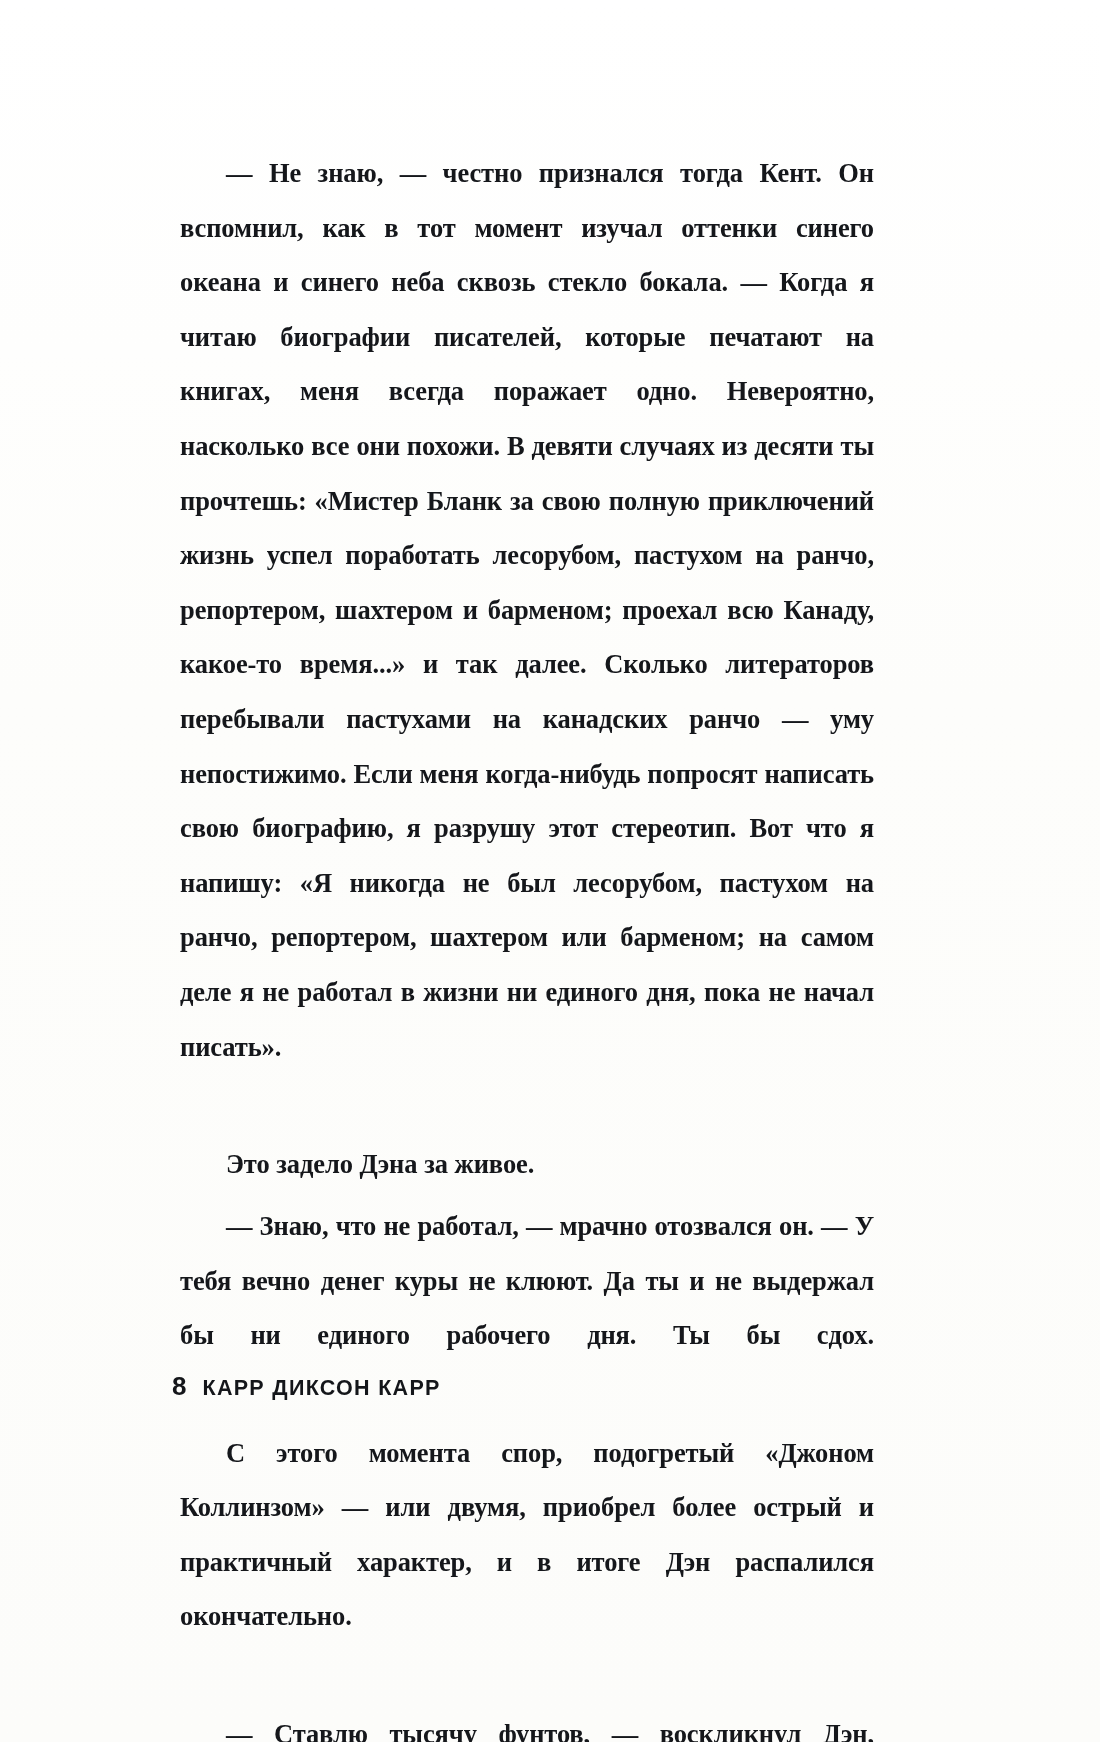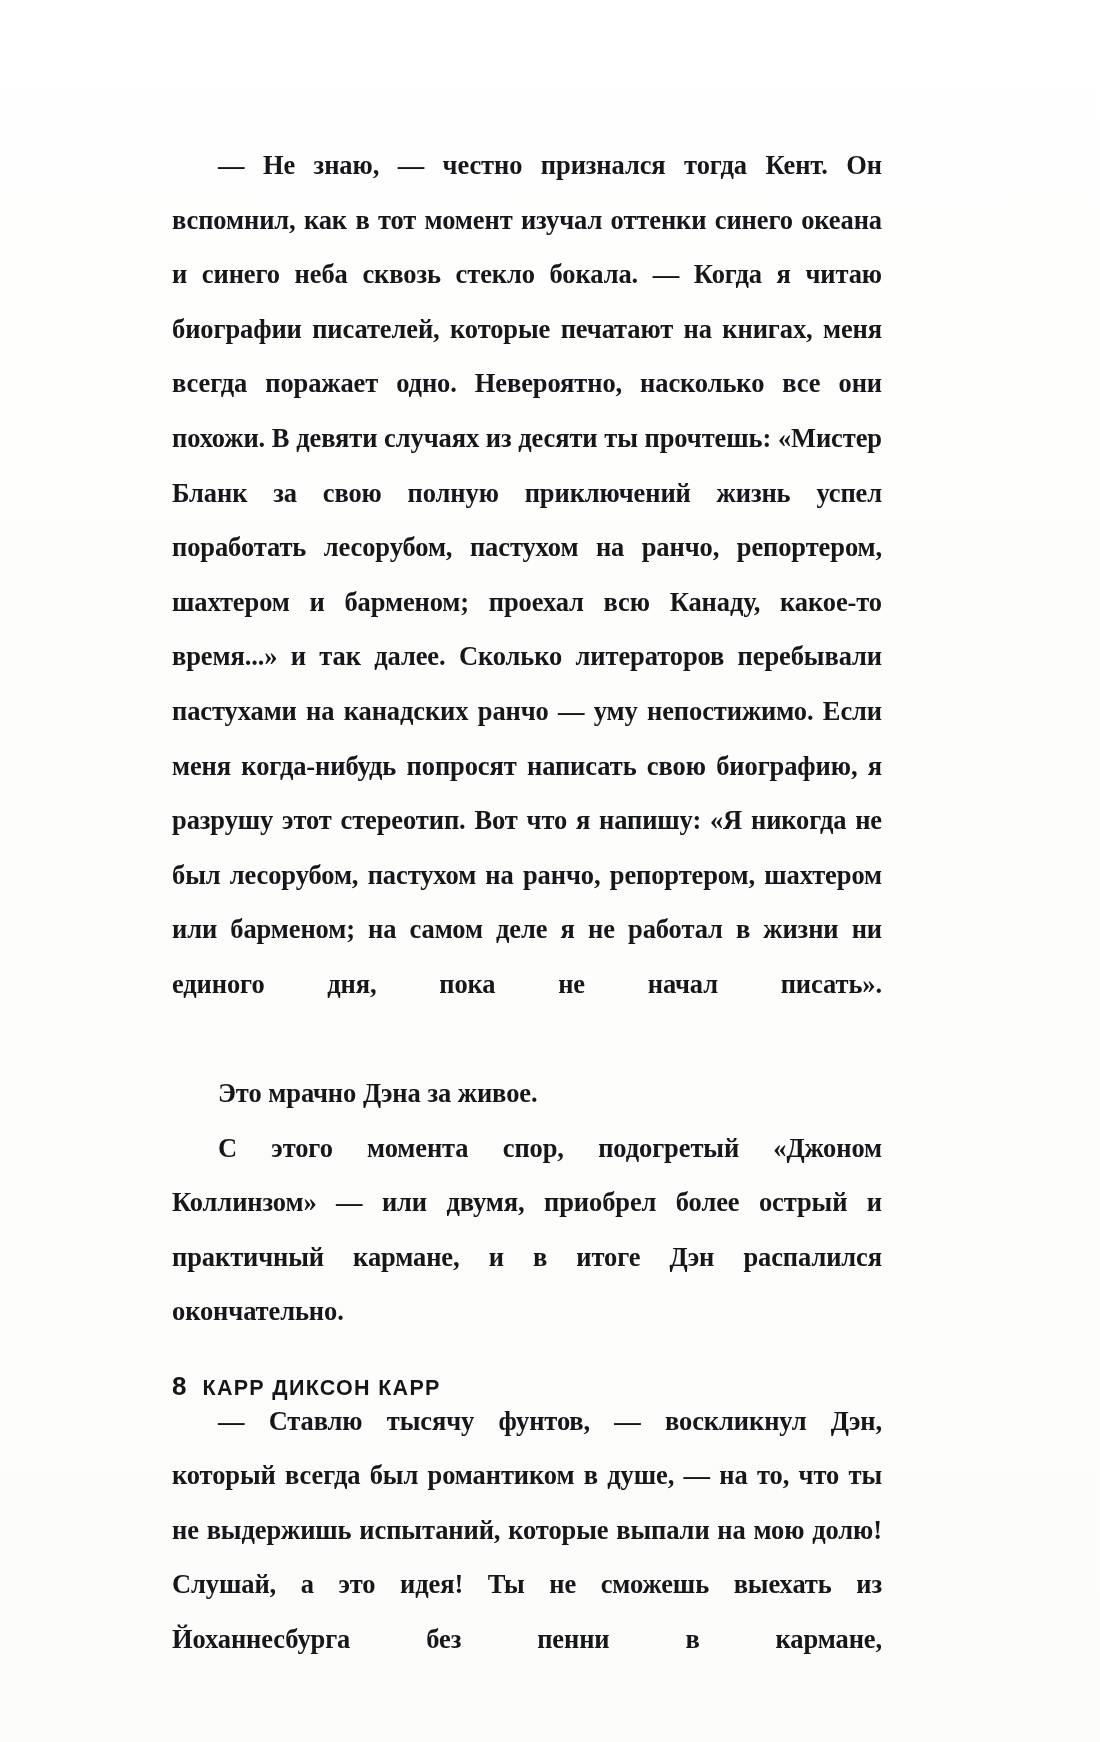--- a/index.html
+++ b/index.html
@@ -28,21 +28,21 @@
   }
 
   .text-block {
     position: absolute;
     left: 172px;
     top: 138px;
     width: 710px;
   }
 
   .para {
-    margin: 0;
+    margin: 8px;
     text-align: justify;
     text-justify: inter-word;
     font-size: 26.5px;
     line-height: 54.6px;
     letter-spacing: -0.1px;
     word-spacing: 0.2px;
     font-weight: 600;
     color: #15171b;
     -webkit-font-smoothing: antialiased;
   }
@@ -87,22 +87,23 @@
     letter-spacing: 1.3px;
   }
 </style>
 </head>
 <body>
 
 <div class="page">
 
   <div class="text-block">
     <p class="para indent">— Не знаю, — честно признался тогда Кент. Он вспомнил, как в тот момент изучал оттенки синего океана и синего неба сквозь стекло бокала. — Когда я читаю биографии писателей, которые печатают на книгах, меня всегда поражает одно. Невероятно, насколько все они похожи. В девяти случаях из десяти ты прочтешь: «Мистер Бланк за свою полную приключений жизнь успел поработать лесорубом, пастухом на ранчо, репортером, шахтером и барменом; проехал всю Канаду, какое-то время...» и так далее. Сколько литераторов перебывали пастухами на канадских ранчо — уму непостижимо. Если меня когда-нибудь попросят написать свою биографию, я разрушу этот стереотип. Вот что я напишу: «Я никогда не был лесорубом, пастухом на ранчо, репортером, шахтером или барменом; на самом деле я не работал в жизни ни единого дня, пока не начал писать».</p>
-    <p class="para indent nojust">Это мрачно Дэна за живое.</p>
-    <p class="para indent">С этого момента спор, подогретый «Джоном Коллинзом» — или двумя, приобрел более острый и практичный кармане, и в итоге Дэн распалился окончательно.</p>
+    <p class="para indent nojust">Это задело Дэна за живое.</p>
+    <p class="para indent">— Знаю, что не работал, — мрачно отозвался он. — У тебя вечно денег куры не клюют. Да ты и не выдержал бы ни единого рабочего дня. Ты бы сдох.</p>
+    <p class="para indent">С этого момента спор, подогретый «Джоном Коллинзом» — или двумя, приобрел более острый и практичный характер, и в итоге Дэн распалился окончательно.</p>
     <p class="para indent">— Ставлю тысячу фунтов, — воскликнул Дэн, который всегда был романтиком в душе, — на то, что ты не выдержишь испытаний, которые выпали на мою долю! Слушай, а это идея! Ты не сможешь выехать из Йоханнесбурга без пенни в кармане,</p>
   </div>
 
   <div class="footer">
     <span class="folio">8</span>
     <span class="running-title">КАРР ДИКСОН КАРР</span>
   </div>
 
 </div>
 

